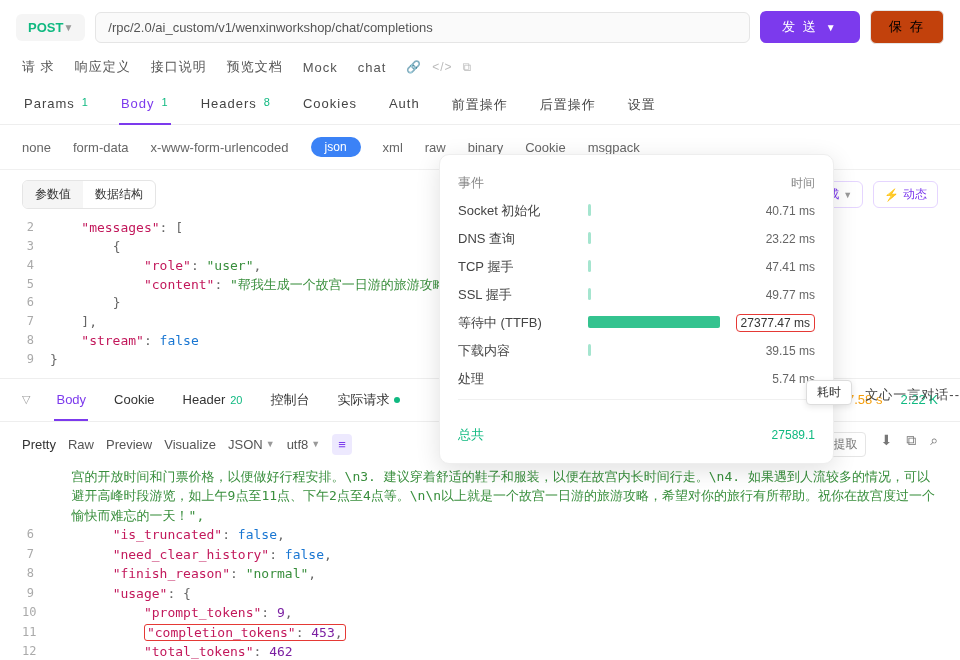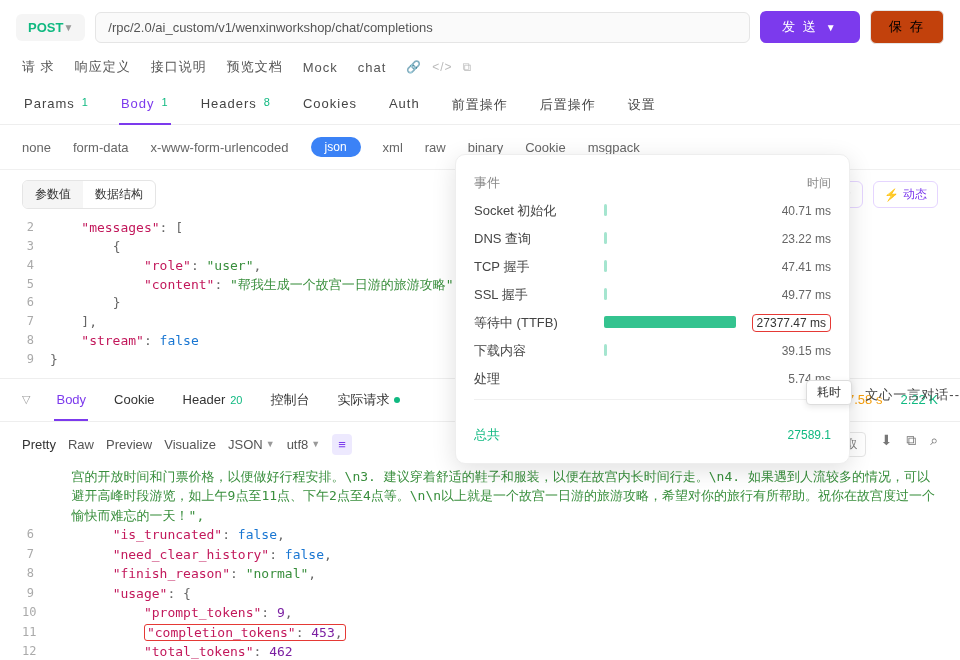--- a/index.html
+++ b/index.html
@@ -49,21 +49,21 @@
 .resp-toolbar { display: flex; gap: 12px; padding: 10px 22px; align-items: center; color: #555; font-size: 13px; }
 .resp-toolbar span { cursor: pointer; }
 .resp-toolbar .sel { display: flex; align-items: center; gap: 3px; }
 .resp-toolbar .icon-btn { padding: 3px 6px; border-radius: 4px; }
 .resp-toolbar .icon-btn.active { background: #ede9fe; color: #7c3aed; }
 .right-icons { margin-left: auto; display: flex; gap: 14px; color: #777; font-size: 14px; }
 .extract-btn { display: flex; align-items: center; gap: 4px; font-size: 12px; border: 1px solid #e5e5e5; padding: 3px 8px; border-radius: 4px; }
 .response-body { padding: 0 22px 10px; font-family: ui-monospace, Menlo, monospace; font-size: 13px; line-height: 1.5; }
 .wrapped-str { color: #388e3c; white-space: normal; word-break: break-all; }
 .red-box { border: 1.5px solid #e53935; padding: 0 2px; border-radius: 3px; }
-.timing-popup { position: absolute; top: 154px; right: 110px; width: 395px; background: #fff; border: 1px solid #eee; border-radius: 10px; box-shadow: 0 6px 24px rgba(0,0,0,.12); padding: 14px 18px; z-index: 20; font-size: 13px; }
+.timing-popup { position: absolute; top: 154px; right: 126px; width: 395px; background: #fff; border: 1px solid #eee; border-radius: 10px; box-shadow: 0 6px 24px rgba(0,0,0,.12); padding: 14px 18px; z-index: 20; font-size: 13px; }
 .timing-popup .trow { display: flex; align-items: center; padding: 5px 0; }
 .timing-popup .tlabel { width: 130px; color: #444; }
 .timing-popup .tlabel.hdr { color: #888; }
 .timing-popup .tbar-col { flex: 1; height: 14px; position: relative; }
 .timing-popup .tbar { position: absolute; height: 12px; background: #a5e5cf; border-radius: 2px; }
 .timing-popup .tbar.big { background: #34c38f; }
 .timing-popup .tval { width: 95px; text-align: right; color: #666; font-size: 12px; }
 .timing-popup .tval.hdr { color: #888; }
 .timing-popup .tval.big { color: #333; }
 .timing-popup .tval.total { color: #10b981; }

